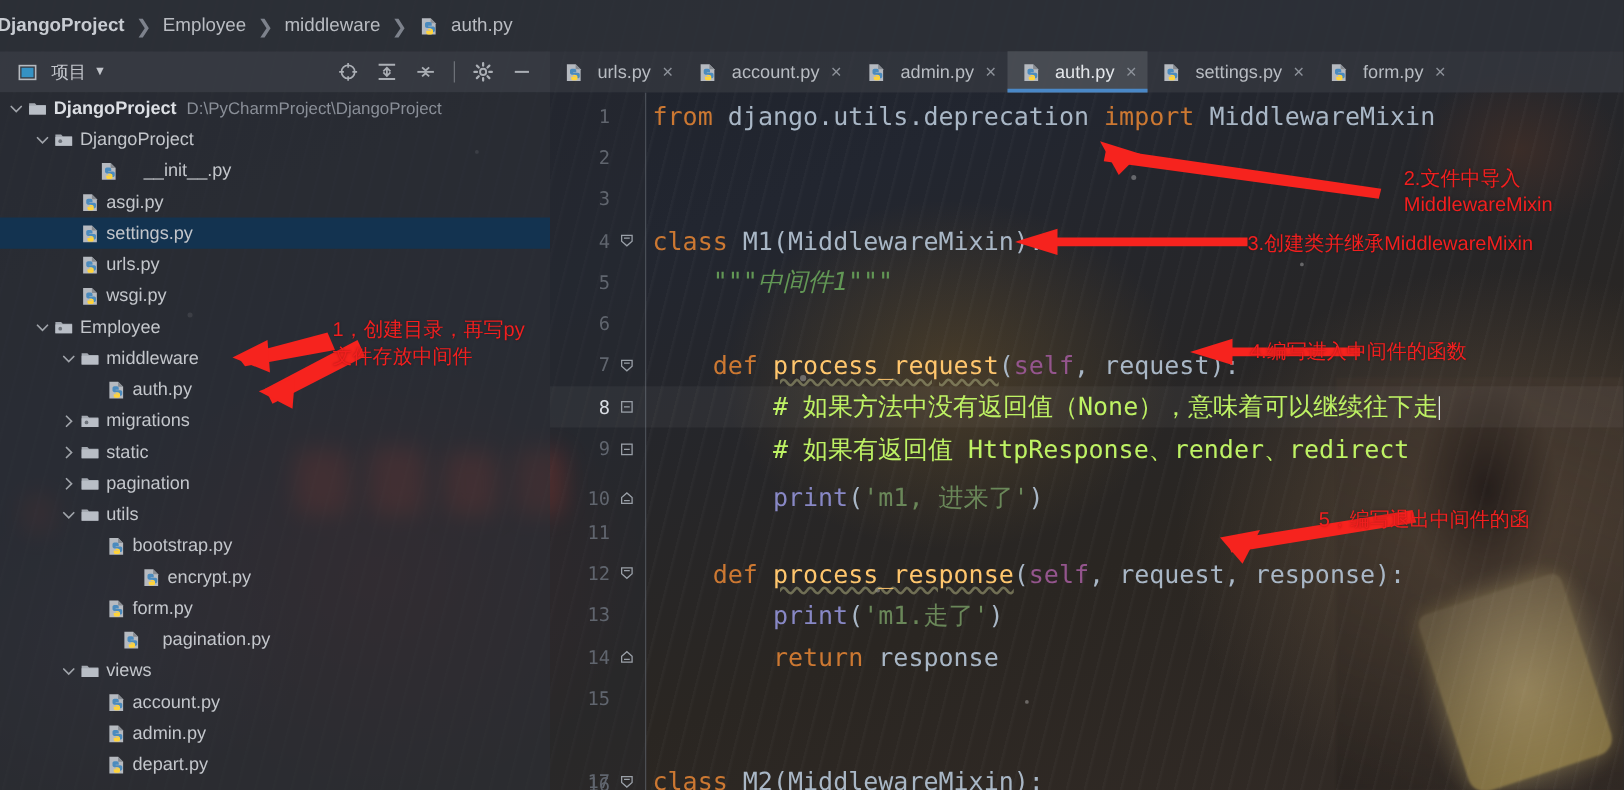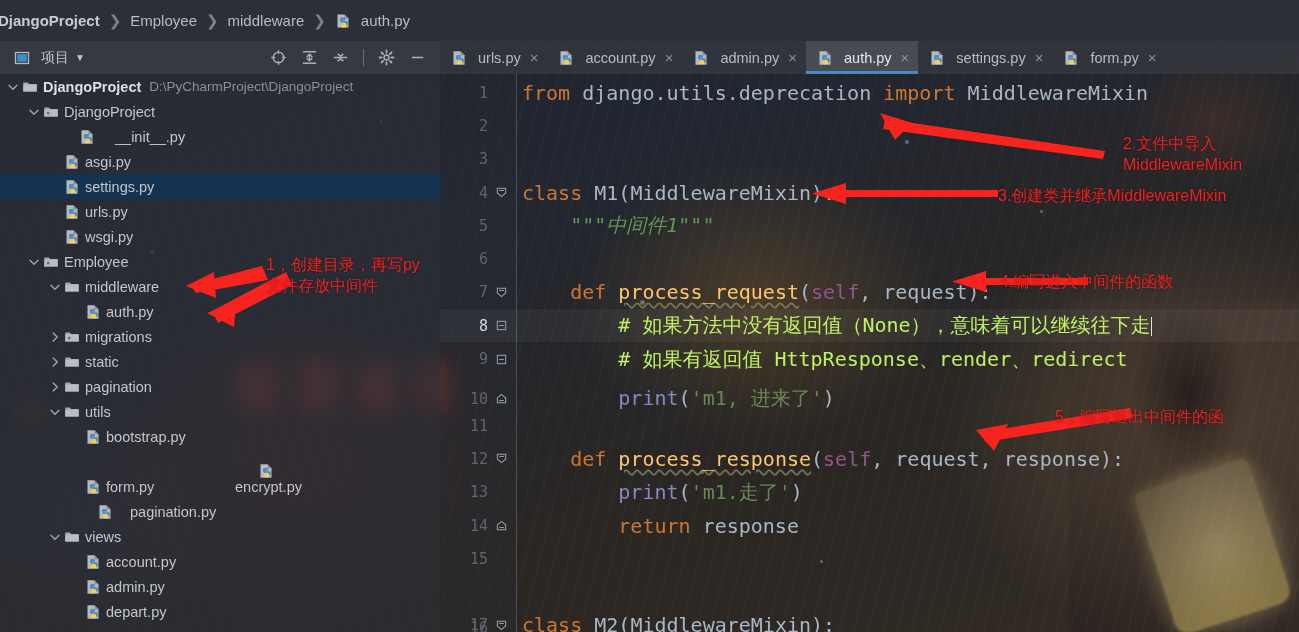--- a/index.html
+++ b/index.html
@@ -328,21 +328,21 @@
       <div class="row" style="padding-left: 69px;">
         <svg viewBox="0 0 14 14" class="arrow blank"></svg>
         <svg viewBox="0 0 16 16" class="ico">
           <path d="M2.5 1.3h7l4 4v9.4h-11z" fill="#b6bac0"></path>
           <path d="M9.5 1.3l4 4h-4z" fill="#868a90"></path>
           <path d="M5 6.4c0-.85.65-1.5 1.5-1.5h2c.85 0 1.5.65 1.5 1.5v1.3H7.5v.5h3.9c.8 0 1.4.6 1.4 1.4v1.5c0 .85-.65 1.5-1.5 1.5h-.9v-1.4c0-.85-.65-1.5-1.5-1.5H6.5C5.65 9.7 5 9.05 5 8.2z" fill="#4b8bbe"></path>
           <path d="M7.5 9.9h2c.85 0 1.5.65 1.5 1.5v1.3c0 .85-.65 1.5-1.5 1.5h-2c-.85 0-1.5-.65-1.5-1.5v-1.3h3.8v-.5H7.5z" fill="#ffd43b"></path>
         </svg>
         <span>bootstrap.py</span>
       </div>
-      <div class="row" style="padding-left: 97px; flex-direction: column;">
+      <div class="row" style="padding-left: 97px;">
         <svg viewBox="0 0 14 14" class="arrow blank"></svg>
         <svg viewBox="0 0 16 16" class="ico">
           <path d="M2.5 1.3h7l4 4v9.4h-11z" fill="#b6bac0"></path>
           <path d="M9.5 1.3l4 4h-4z" fill="#868a90"></path>
           <path d="M5 6.4c0-.85.65-1.5 1.5-1.5h2c.85 0 1.5.65 1.5 1.5v1.3H7.5v.5h3.9c.8 0 1.4.6 1.4 1.4v1.5c0 .85-.65 1.5-1.5 1.5h-.9v-1.4c0-.85-.65-1.5-1.5-1.5H6.5C5.65 9.7 5 9.05 5 8.2z" fill="#4b8bbe"></path>
           <path d="M7.5 9.9h2c.85 0 1.5.65 1.5 1.5v1.3c0 .85-.65 1.5-1.5 1.5h-2c-.85 0-1.5-.65-1.5-1.5v-1.3h3.8v-.5H7.5z" fill="#ffd43b"></path>
         </svg>
         <span>encrypt.py</span>
       </div>
       <div class="row" style="padding-left: 69px;">

